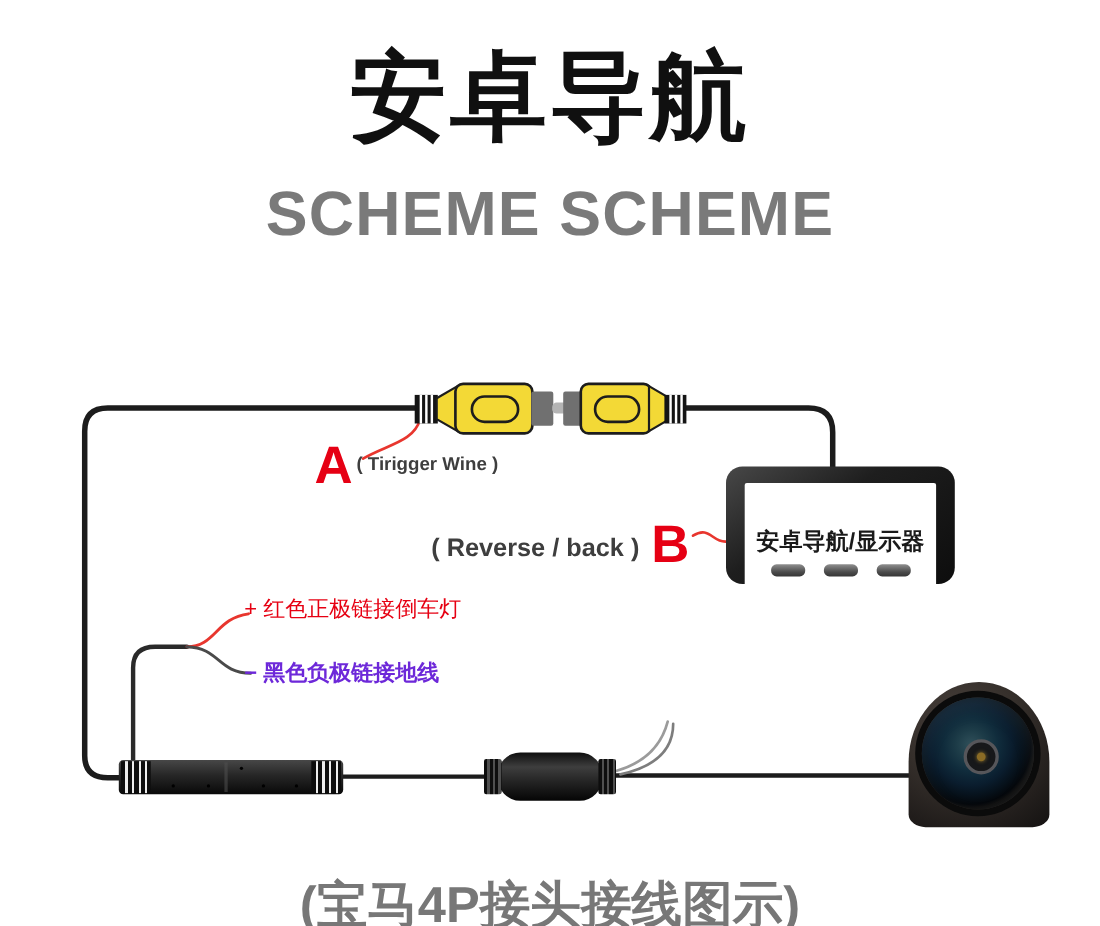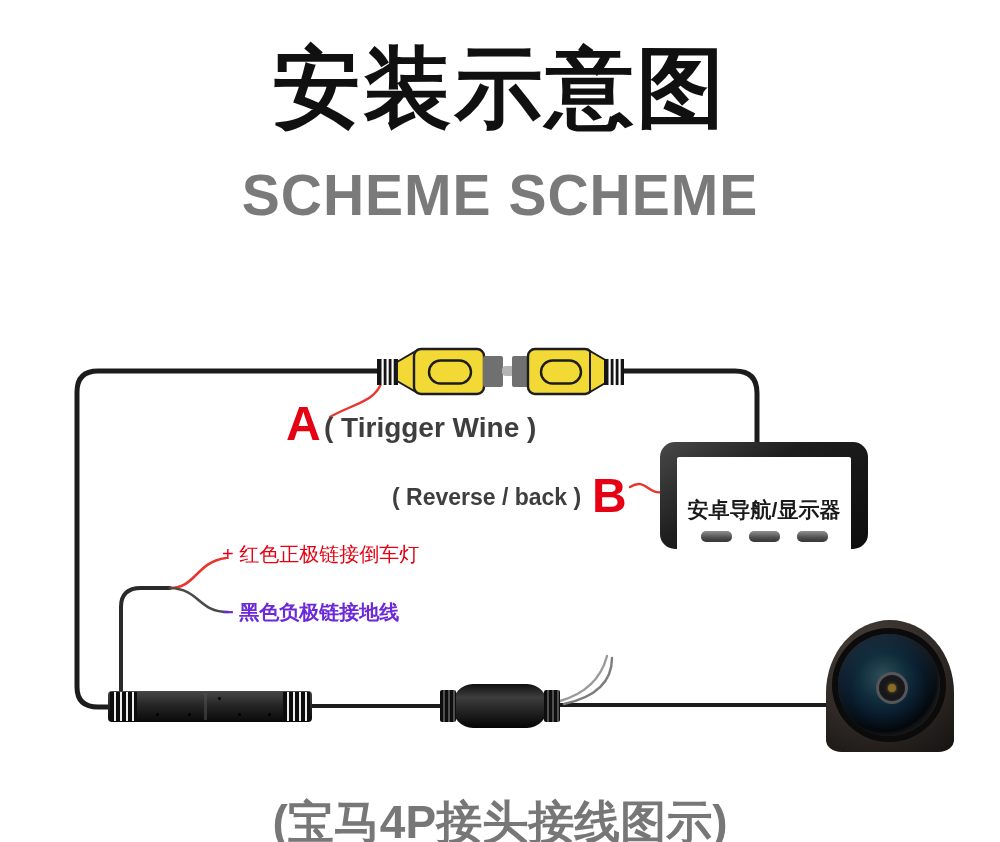--- a/index.html
+++ b/index.html
@@ -13,27 +13,27 @@
     color:#101010;letter-spacing:3px;line-height:1.15;}
   .title-en{top:164px;left:0;width:100%;text-align:center;font-size:57px;font-weight:bold;
     color:#7a7a7a;letter-spacing:1px;line-height:1;}
   .caption{top:760px;left:0;width:100%;text-align:center;font-size:46px;font-weight:600;
     color:#777777;line-height:1.2;margin-top:37px;}
   
   .wires{top:0;left:0;z-index:1;}
   
   .lbl{z-index:5;white-space:nowrap;line-height:1.1;}
   .label-a-letter{left:286px;top:398px;font-size:48px;font-weight:bold;color:#e60014;}
-  .label-a-text{left:324px;top:413px;font-size:28px;font-weight:bold;color:#3e3e3e;}
+  .label-a-text{left:324px;top:413px;font-size:17px;font-weight:bold;color:#3e3e3e;}
   .label-b-text{left:392px;top:485px;font-size:23px;font-weight:bold;color:#3e3e3e;}
   .label-b-letter{left:592px;top:470px;font-size:48px;font-weight:bold;color:#e60014;}
   .label-positive{left:222px;top:543px;font-size:20px;font-weight:normal;color:#e60012;}
   .label-negative{left:222px;top:601px;font-size:20px;font-weight:bold;color:#6d28d9;}
   
-  .monitor{left:660px;top:442px;width:208px;height:107px;border-radius:15px;z-index:4;
+  .monitor{left:660px;top:424px;width:208px;height:107px;border-radius:15px;z-index:4;
     background:linear-gradient(145deg,#484848 0%,#1e1e1e 40%,#0d0d0d 100%);}
   .monitor-screen{left:17px;top:15px;width:174px;height:106px;background:#fff;border-radius:2px;
     display:flex;align-items:center;justify-content:center;}
   .monitor-screen span{font-size:21px;font-weight:bold;color:#1a1a1a;white-space:nowrap;}
   .monitor-buttons{left:0;right:0;bottom:7px;display:flex;justify-content:center;gap:17px;}
   .monitor-button{width:31px;height:11px;border-radius:5px;
     background:linear-gradient(180deg,#8f8f8f,#4a4a4a 65%,#363636);}
   
   .fourp{left:108px;top:691px;width:204px;height:31px;border-radius:4px;z-index:3;
     background:linear-gradient(180deg,#474747 0%,#262626 45%,#090909 100%);}
@@ -62,21 +62,21 @@
   .lens-ring{left:38px;top:38px;width:26px;height:26px;border-radius:50%;
     border:3px solid #56565a;background:#17181a;}
   .lens-dot{left:9px;top:9px;width:8px;height:8px;border-radius:50%;background:#8a6b25;
     box-shadow:0 0 3px 1px rgba(160,130,50,.5);}
 </style>
 </head>
 <body>
 
 <div class="stage">
 
-  <div class="abs title-cn lbl">安装示意图</div>
+  <div class="abs title-cn lbl">安卓导航</div>
   <div class="abs title-en lbl">SCHEME SCHEME</div>
 
   <svg class="abs wires" width="1000" height="842" viewBox="0 0 1000 842" fill="none">
 
     <path d="M380 371 H98 Q77 371 77 392 V687 Q77 707 98 707 H114" stroke="#1c1c1c" stroke-width="5" stroke-linecap="round"></path>
 
     <path d="M622 371 H735 Q757 371 757 393 V450" stroke="#1c1c1c" stroke-width="5" stroke-linecap="round"></path>
 
     <path d="M121 693 V607 Q121 588 141 588 H170" stroke="#2a2a2a" stroke-width="4" stroke-linecap="round"></path>
 

